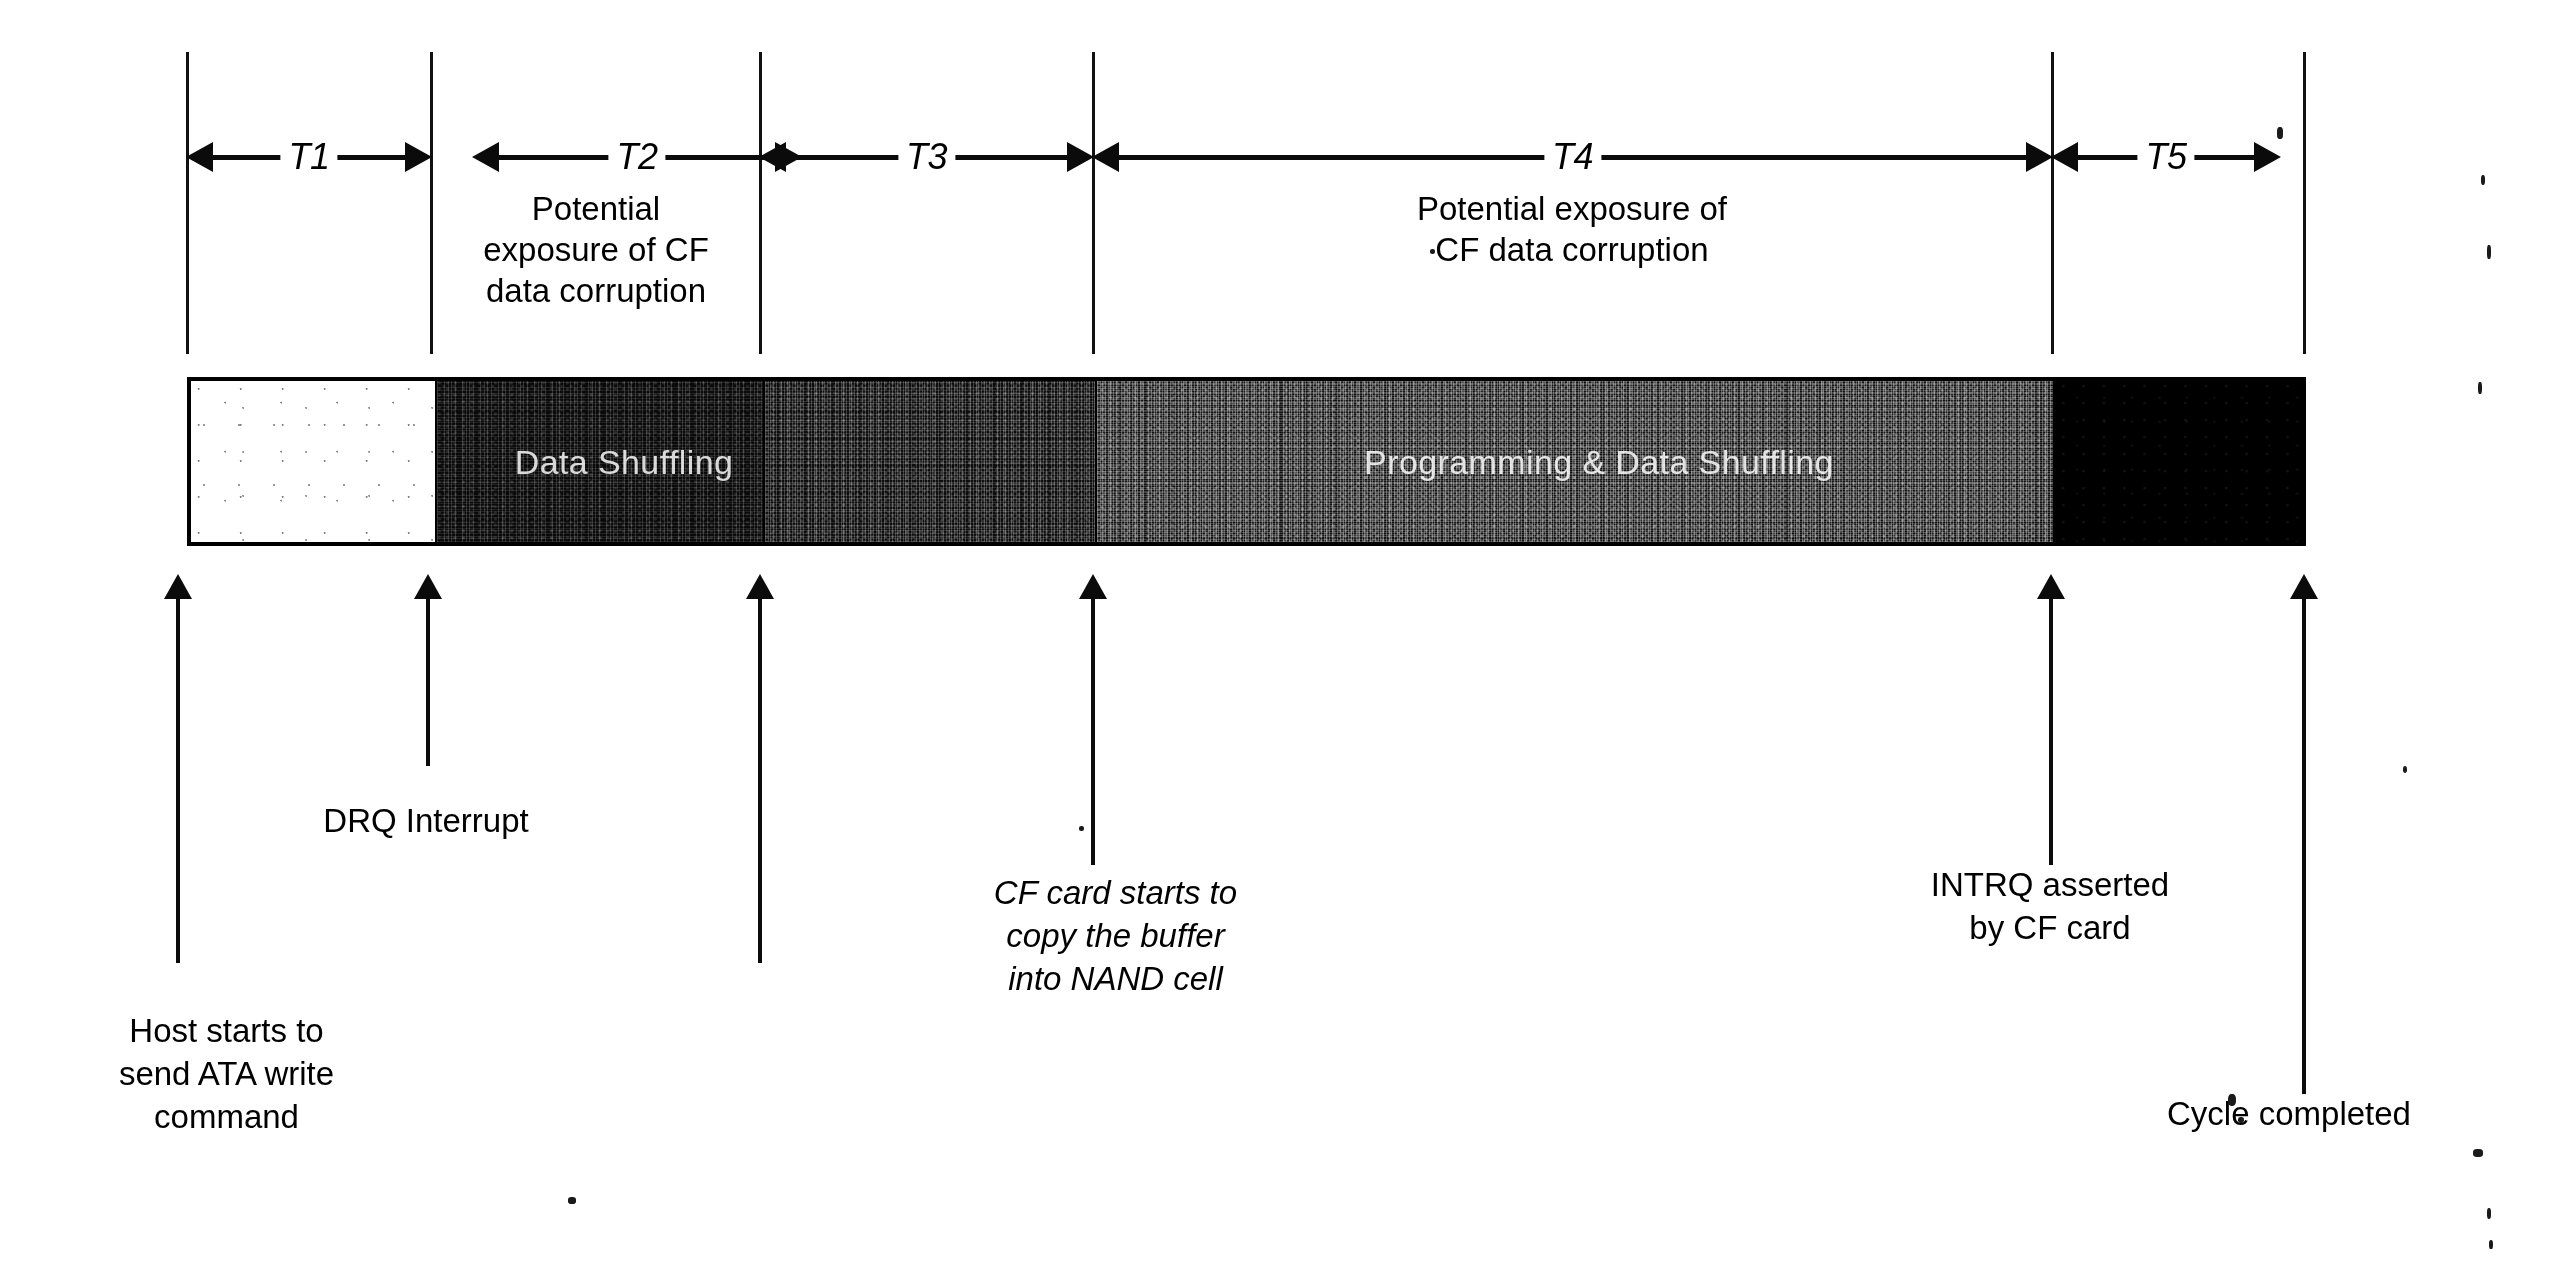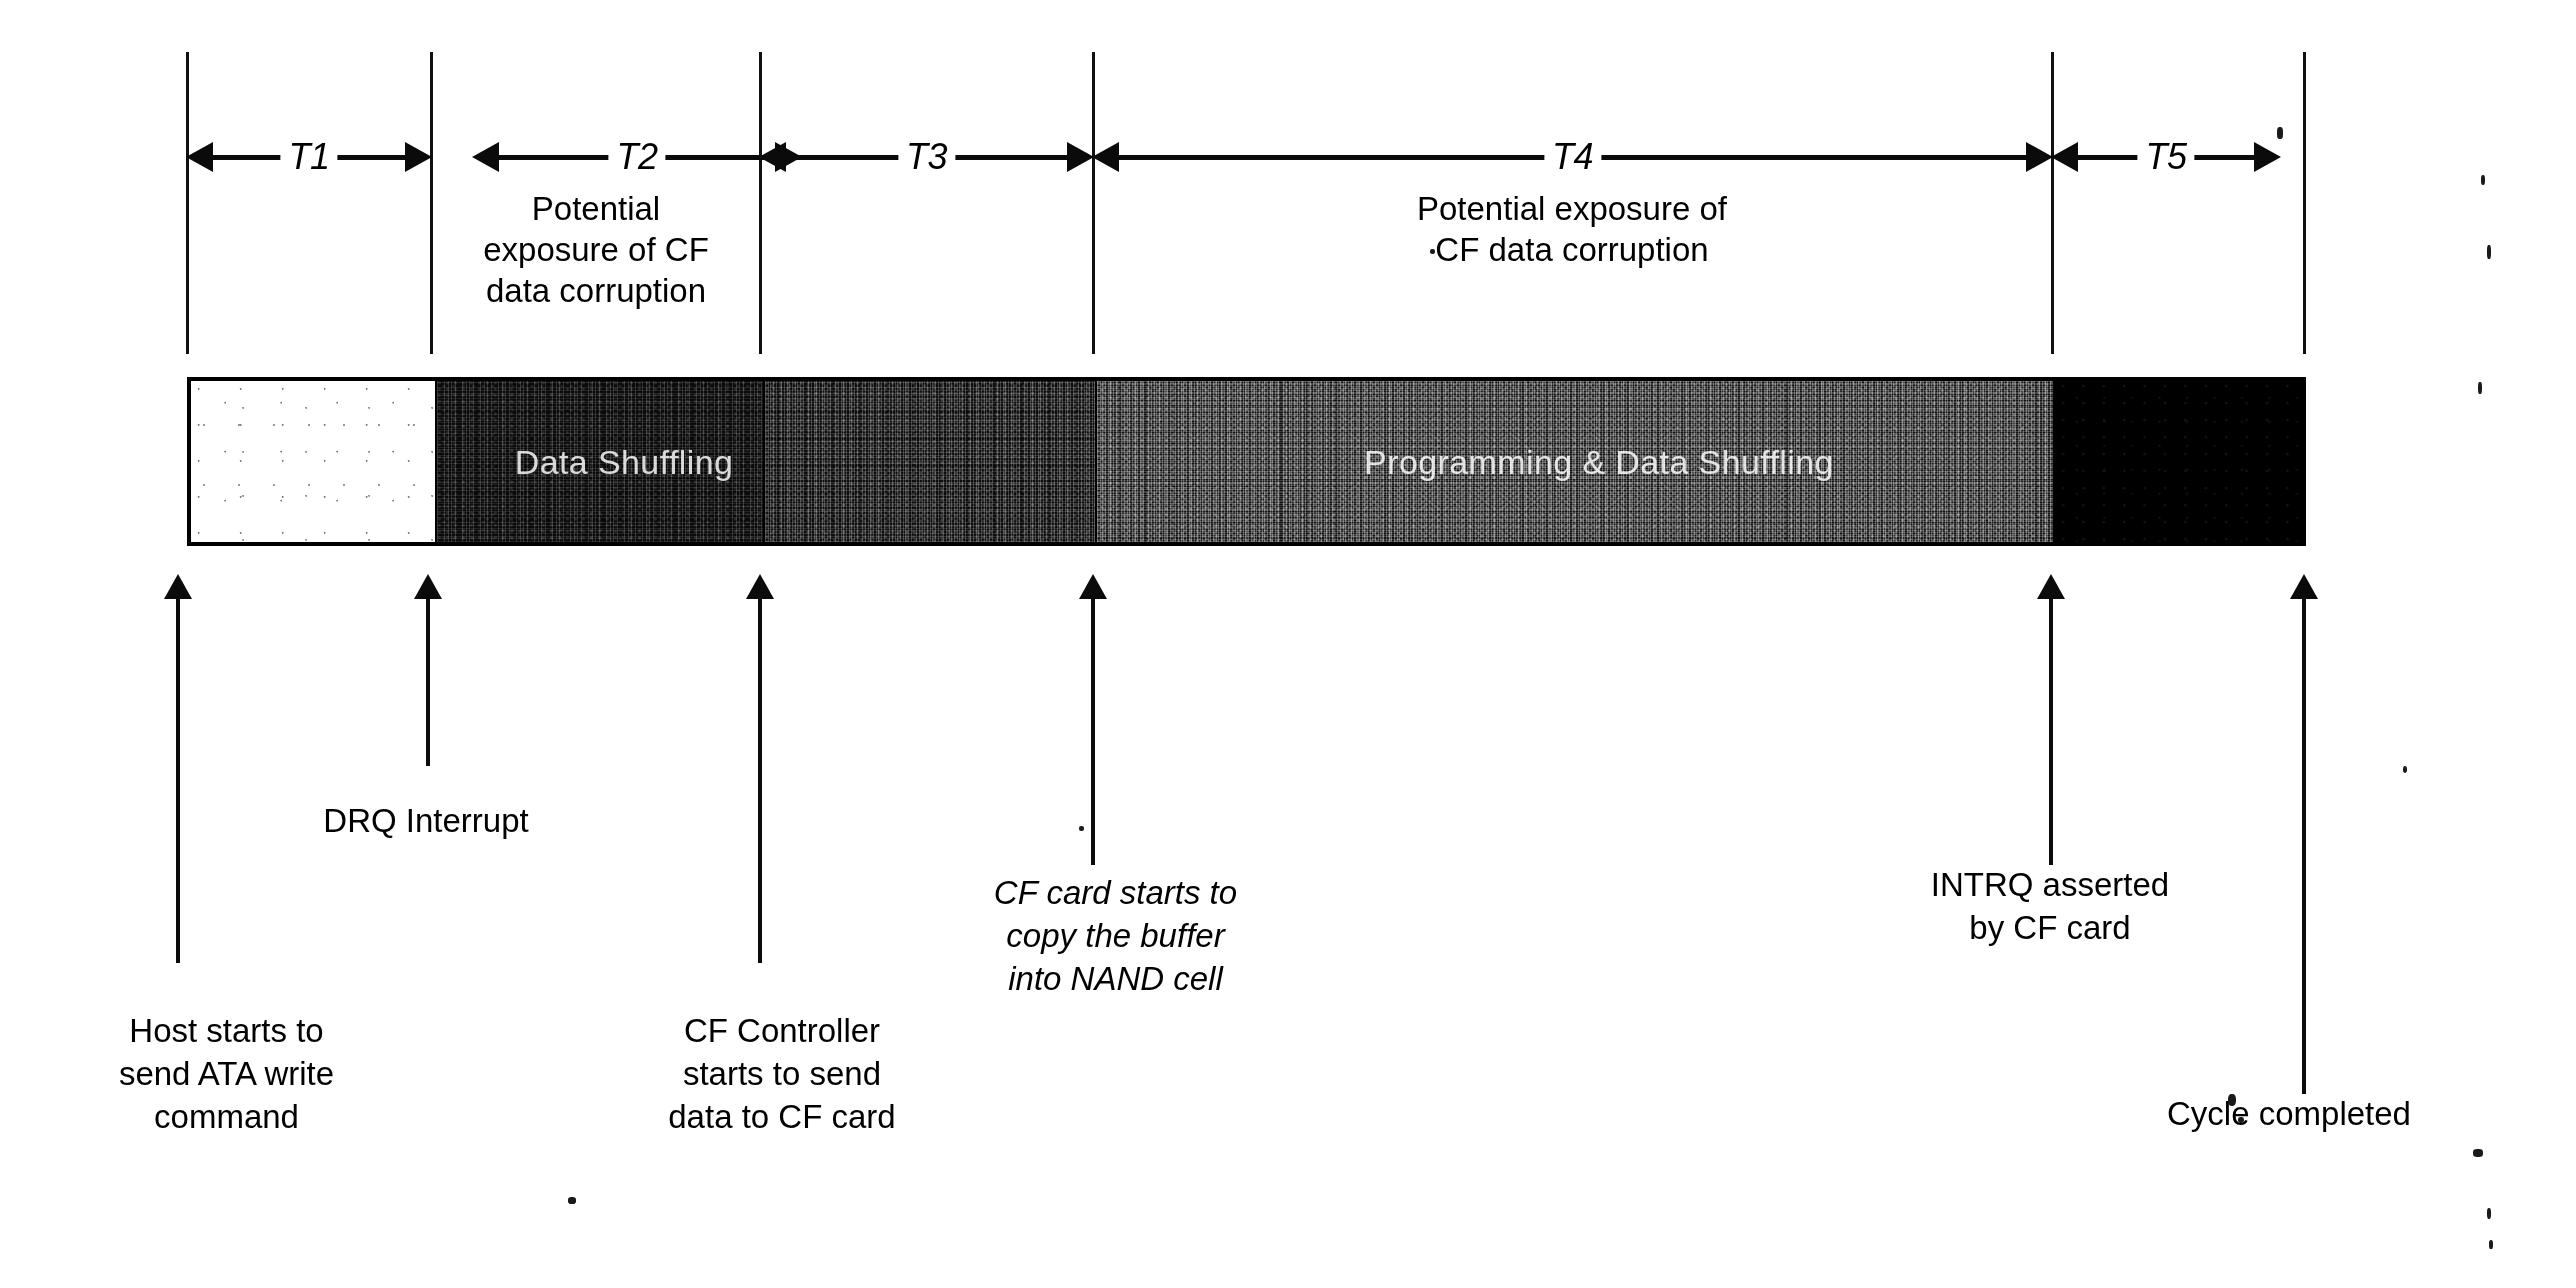--- a/index.html
+++ b/index.html
@@ -285,23 +285,20 @@
   <div class="callout-arrow" style="left:1091px; top:597px; height:268px;"></div>
   <div class="callout-arrow" style="left:2049px; top:597px; height:268px;"></div>
   <div class="callout-arrow" style="left:2302px; top:597px; height:497px;"></div>
 
   <div class="callout-label" style="left:80px; top:1009px; width:293px;">Host starts to
 send ATA write
 command</div>
 
   <div class="callout-label" style="left:266px; top:799px; width:320px;">DRQ Interrupt</div>
 
-  <div class="callout-label" style="left:631px; top:1009px; width:302px;">CF Controller
-starts to send
-data to CF card</div>
 
   <div class="callout-label" style="left:958px; top:871px; width:315px;font-style:italic;">CF card starts to
 copy the buffer
 into NAND cell</div>
 
   <div class="callout-label" style="left:1890px; top:863px; width:320px;">INTRQ asserted
 by CF card</div>
 
   <div class="callout-label" style="left:2167px; top:1092px; width:320px; text-align:left;">Cycle completed</div>
 

